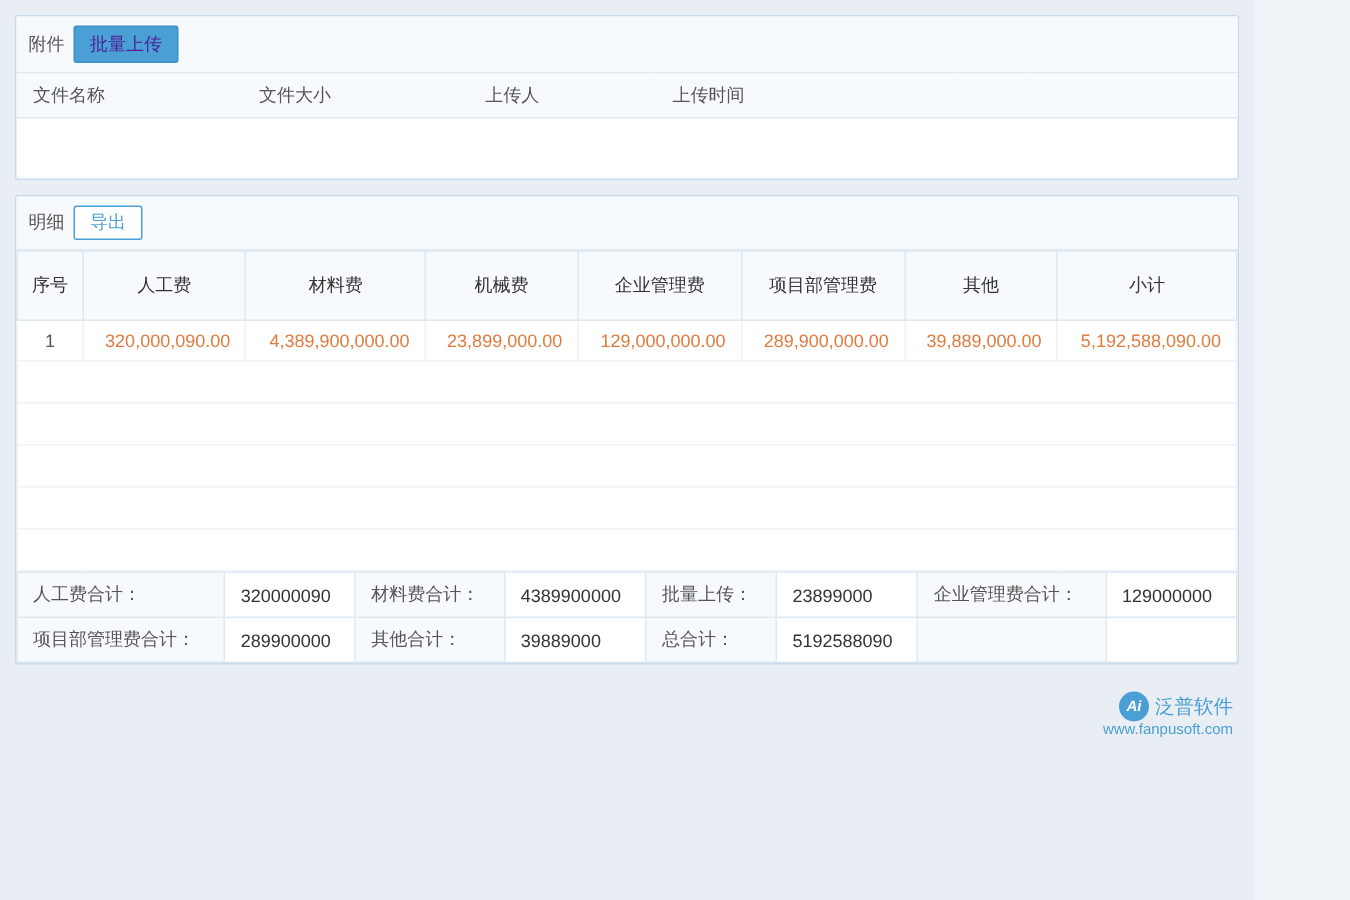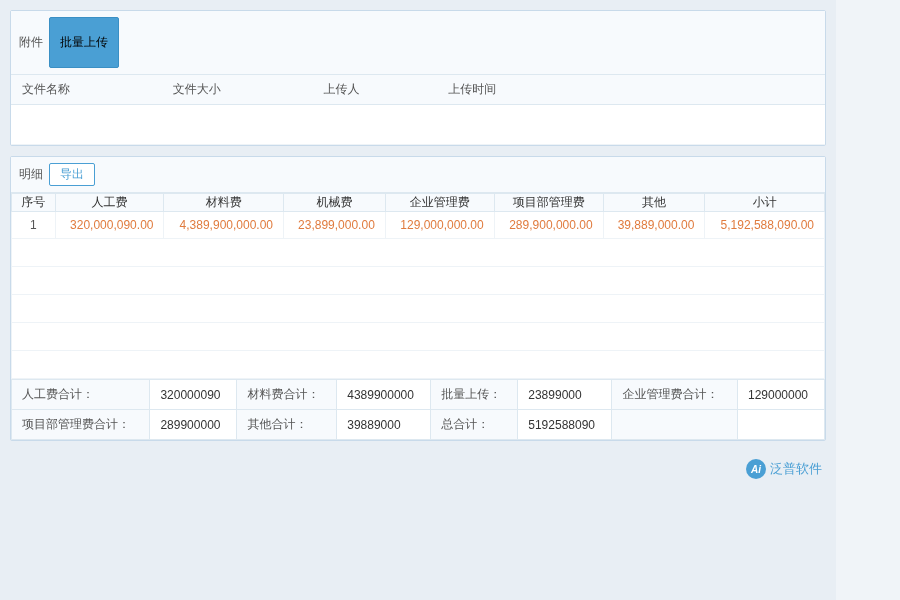--- a/index.html
+++ b/index.html
@@ -30,24 +30,24 @@
       gap: 6px;
       border-bottom: 1px solid #dde8f0;
       background: #f7fafd;
     }
     .panel-header-label {
       color: #555;
       font-size: 12px;
     }
     .btn-blue {
       background: #4a9fd4;
-      color: #000000;
+      color: #4c1d95;
       border: 1px solid #3a8fc4;
       border-radius: 2px;
-      padding: 16px 10px;
+      padding: 3px 10px;
       font-size: 12px;
       cursor: pointer;
     }
 
     .attachment-table {
       width: 100%;
       border-collapse: collapse;
     }
     .attachment-table th {
       background: #f7fafd;
@@ -85,21 +85,21 @@
       cursor: pointer;
     }
 
     .detail-table {
       width: 100%;
       border-collapse: collapse;
       font-size: 12px;
     }
     .detail-table th {
       background: #f7fafd;
-      padding: 0 8px;
+      padding: 14px 8px;
       text-align: center;
       font-weight: normal;
       color: #333;
       border: 1px solid #dde8f0;
     }
     .detail-table td {
       padding: 6px 8px;
       text-align: center;
       border: 1px solid #eef3f7;
       color: #333;
@@ -281,15 +281,16 @@
         </tr>
       </tbody>
     </table>
   </div>
 
   <div class="page-footer">
     <div class="brand-icon">
       <span class="brand-logo-circle">Ai</span>
       <span class="brand-text">泛普软件</span>
     </div>
+    <span class="brand-url">www.fanpusoft.com</span>
   </div>
 
 </div>
 
 </body></html>

